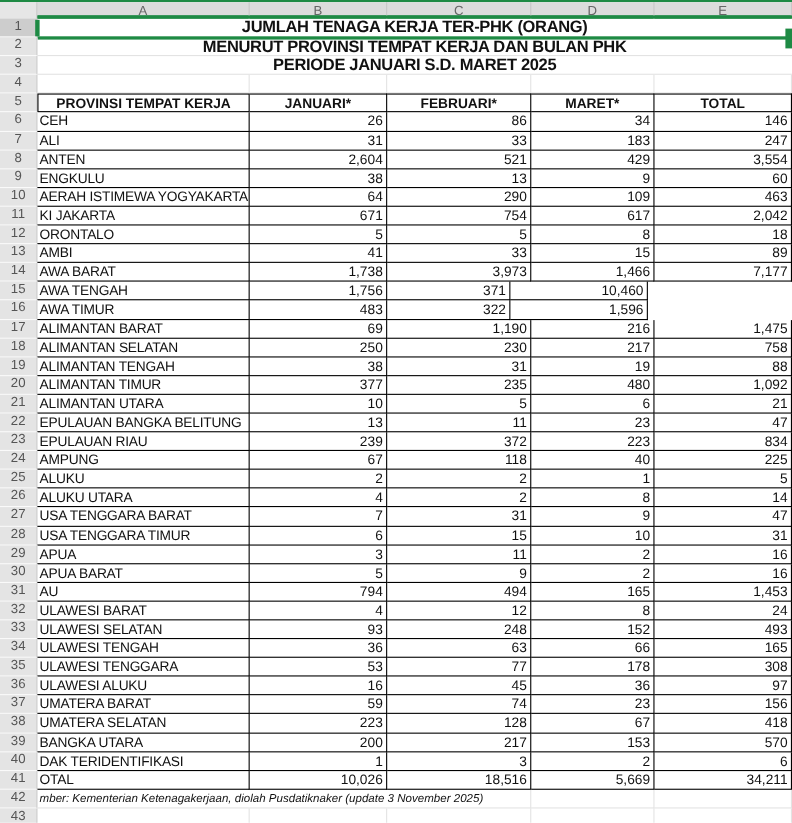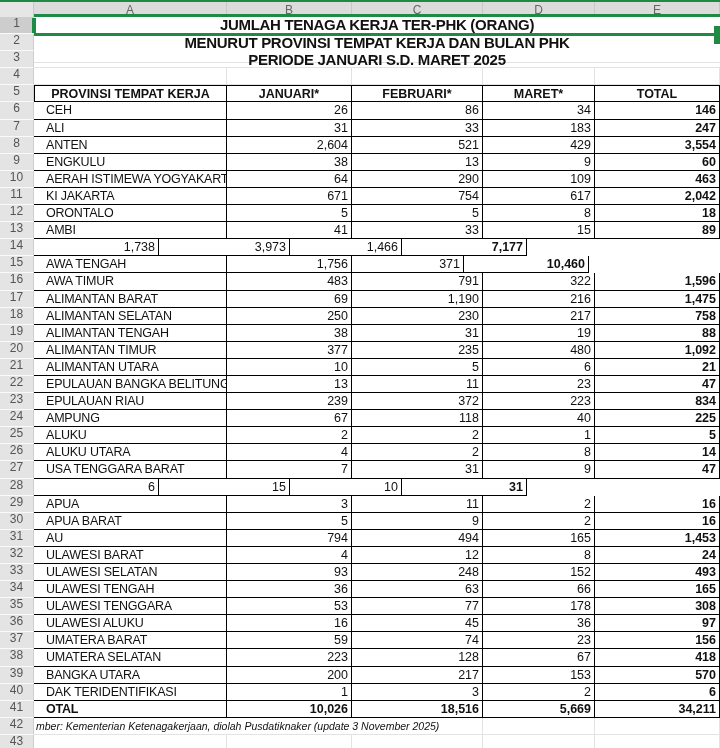--- a/index.html
+++ b/index.html
@@ -27,22 +27,22 @@
   .title-cell { position: absolute; left: 34px; width: 686px; text-align: center; font-weight: bold; font-size: 15px; line-height: 17px; letter-spacing: -0.3px; }
   .title-sel { border-top: 3px solid #1e8a44; border-bottom: 3px solid #1e8a44; }
   .sel-handle-l { position: absolute; left: 32px; top: 1px; width: 4px; height: 15px; background: #1e8a44; }
   .sel-handle-r { position: absolute; right: 0; top: 9px; width: 6px; height: 18px; background: #1e8a44; }
 
   .tbl .cell { border-right: 1px solid #000; border-bottom: 1px solid #000; }
   .tbl .cA { border-left: 0; }
   .hdr .cell { text-align: center; font-weight: bold; border-top: 1px solid #000; }
   .hdr .cA { border-left: 1px solid #000; }
   .num { text-align: right; }
-  .bold { font-weight: bold; }
-  .prov { padding-left: 12px; letter-spacing: -0.2px; }
+  .bold { font-weight: normal; }
+  .prov { padding-left: 2px; letter-spacing: -0.2px; }
   .footnote { font-style: italic; font-size: 10.5px; line-height: 17px; padding-left: 2px; white-space: nowrap; overflow: visible; }
 </style>
 </head>
 <body>
 
 <div class="top-line"></div>
 
 <div class="col-header-bar">
   <div class="corner"></div>
   <div class="col-head sel" style="width:193px">A</div>
@@ -55,21 +55,21 @@
 <div class="grid" id="grid">
 
   <div class="row">
     <div class="rownum sel">1</div>
     <div class="title-cell title-sel" style="top:-3px;height:22px;line-height:16px;">JUMLAH TENAGA KERJA TER-PHK (ORANG)</div>
     <div class="sel-handle-l"></div>
     <div class="sel-handle-r"></div>
   </div>
   <div class="row">
     <div class="rownum">2</div>
-    <div class="title-cell" style="border-bottom:1px solid #e3e3e3;height:29px;">MENURUT PROVINSI TEMPAT KERJA DAN BULAN PHK</div>
+    <div class="title-cell" style="border-bottom:1px solid #e3e3e3;height:17px;">MENURUT PROVINSI TEMPAT KERJA DAN BULAN PHK</div>
   </div>
   <div class="row">
     <div class="rownum">3</div>
     <div class="title-cell" style="border-bottom:1px solid #e3e3e3;height:17px;">PERIODE JANUARI S.D. MARET 2025</div>
   </div>
   <div class="row">
     <div class="rownum">4</div>
     <div class="cell cA"></div>
     <div class="cell cB"></div>
     <div class="cell cC"></div>
@@ -144,37 +144,37 @@
       <div class="row tbl">
         <div class="rownum">13</div>
         <div class="cell cA prov">AMBI</div>
         <div class="cell cB num">41</div>
         <div class="cell cC num">33</div>
         <div class="cell cD num">15</div>
         <div class="cell cE num bold">89</div>
       </div>
       <div class="row tbl">
         <div class="rownum">14</div>
+        <div class="cell cA prov">AWA BARAT</div>
         <div class="cell cB num">1,738</div>
         <div class="cell cC num">3,973</div>
         <div class="cell cD num">1,466</div>
         <div class="cell cE num bold">7,177</div>
       </div>
       <div class="row tbl">
         <div class="rownum">15</div>
         <div class="cell cA prov">AWA TENGAH</div>
         <div class="cell cB num">1,756</div>
         <div class="cell cD num">371</div>
         <div class="cell cE num bold">10,460</div>
       </div>
       <div class="row tbl">
         <div class="rownum">16</div>
         <div class="cell cA prov">AWA TIMUR</div>
         <div class="cell cB num">483</div>
-        <div class="cell cC num">791</div>
         <div class="cell cD num">322</div>
         <div class="cell cE num bold">1,596</div>
       </div>
       <div class="row tbl">
         <div class="rownum">17</div>
         <div class="cell cA prov">ALIMANTAN BARAT</div>
         <div class="cell cB num">69</div>
         <div class="cell cC num">1,190</div>
         <div class="cell cD num">216</div>
         <div class="cell cE num bold">1,475</div>
@@ -254,20 +254,21 @@
       <div class="row tbl">
         <div class="rownum">27</div>
         <div class="cell cA prov">USA TENGGARA BARAT</div>
         <div class="cell cB num">7</div>
         <div class="cell cC num">31</div>
         <div class="cell cD num">9</div>
         <div class="cell cE num bold">47</div>
       </div>
       <div class="row tbl">
         <div class="rownum">28</div>
+        <div class="cell cA prov">USA TENGGARA TIMUR</div>
         <div class="cell cB num">6</div>
         <div class="cell cC num">15</div>
         <div class="cell cD num">10</div>
         <div class="cell cE num bold">31</div>
       </div>
       <div class="row tbl">
         <div class="rownum">29</div>
         <div class="cell cA prov">APUA</div>
         <div class="cell cB num">3</div>
         <div class="cell cC num">11</div>

